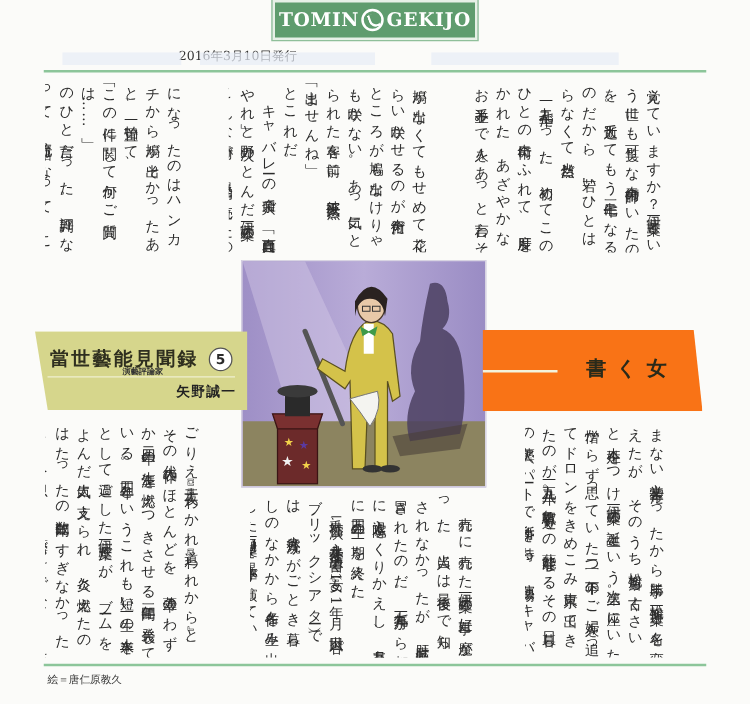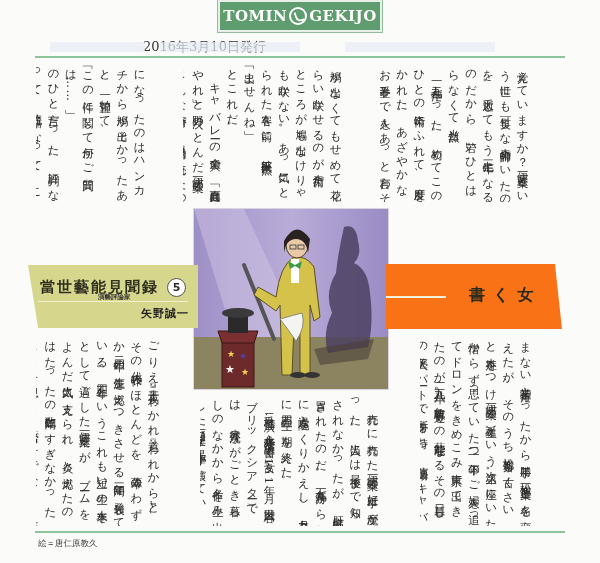--- a/index.html
+++ b/index.html
@@ -3,21 +3,21 @@
 <meta charset="utf-8">
 <style>
   html, body { margin:0; padding:0; }
   body {
     width:600px; height:563px; overflow:hidden; position:relative;
     background:#fbfbf9;
     font-family:"DejaVu Serif", serif;
     color:#2a2a2a;
   }
   .date {
-    position:absolute; left:143px; top:38px; font-size:13px; letter-spacing:0;
+    position:absolute; left:143px; top:38px; font-size:10px; letter-spacing:0;
     color:#333;
   }
   .logo {
     position:absolute; left:218px; top:0; width:164px; height:32px;
     background:#5f9c6e; border:2px solid #e7f0e7; box-sizing:border-box;
     box-shadow:0 0 0 1px #8fbf9a;
     color:#fff; font-family:"DejaVu Serif", serif; font-weight:bold;
     font-size:15px; display:flex; align-items:center; justify-content:center;
     letter-spacing:0.5px;
   }

